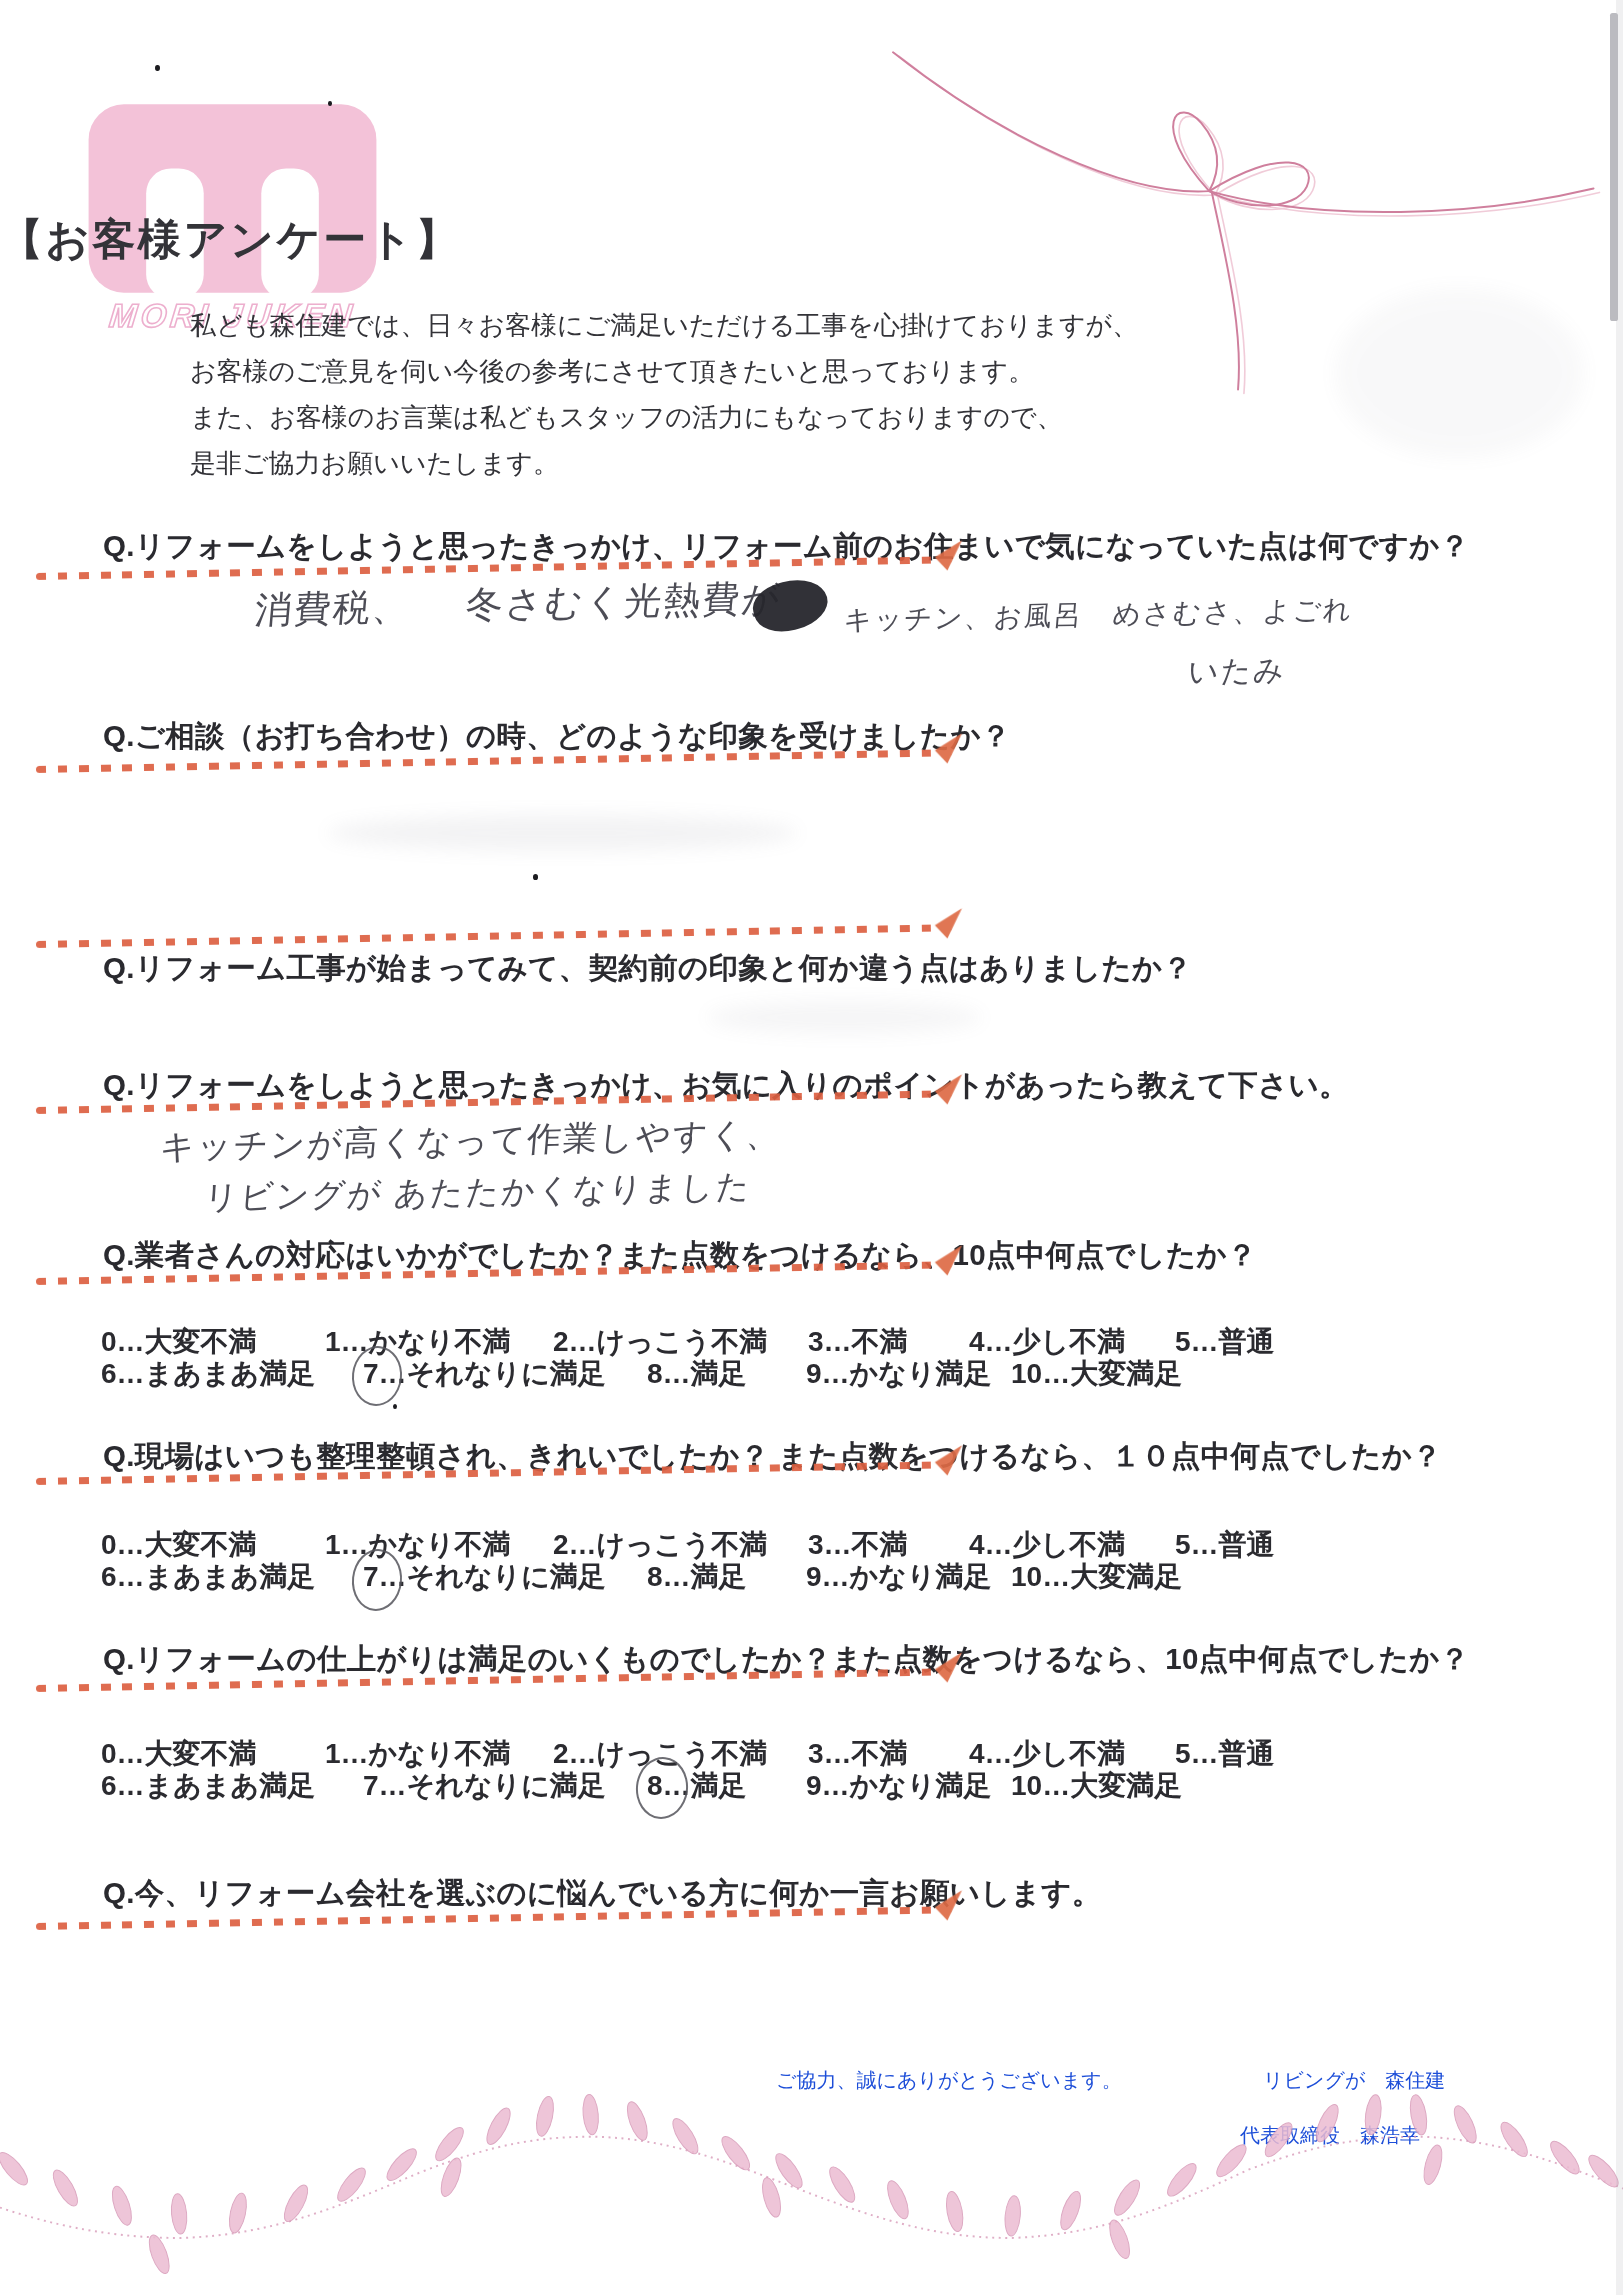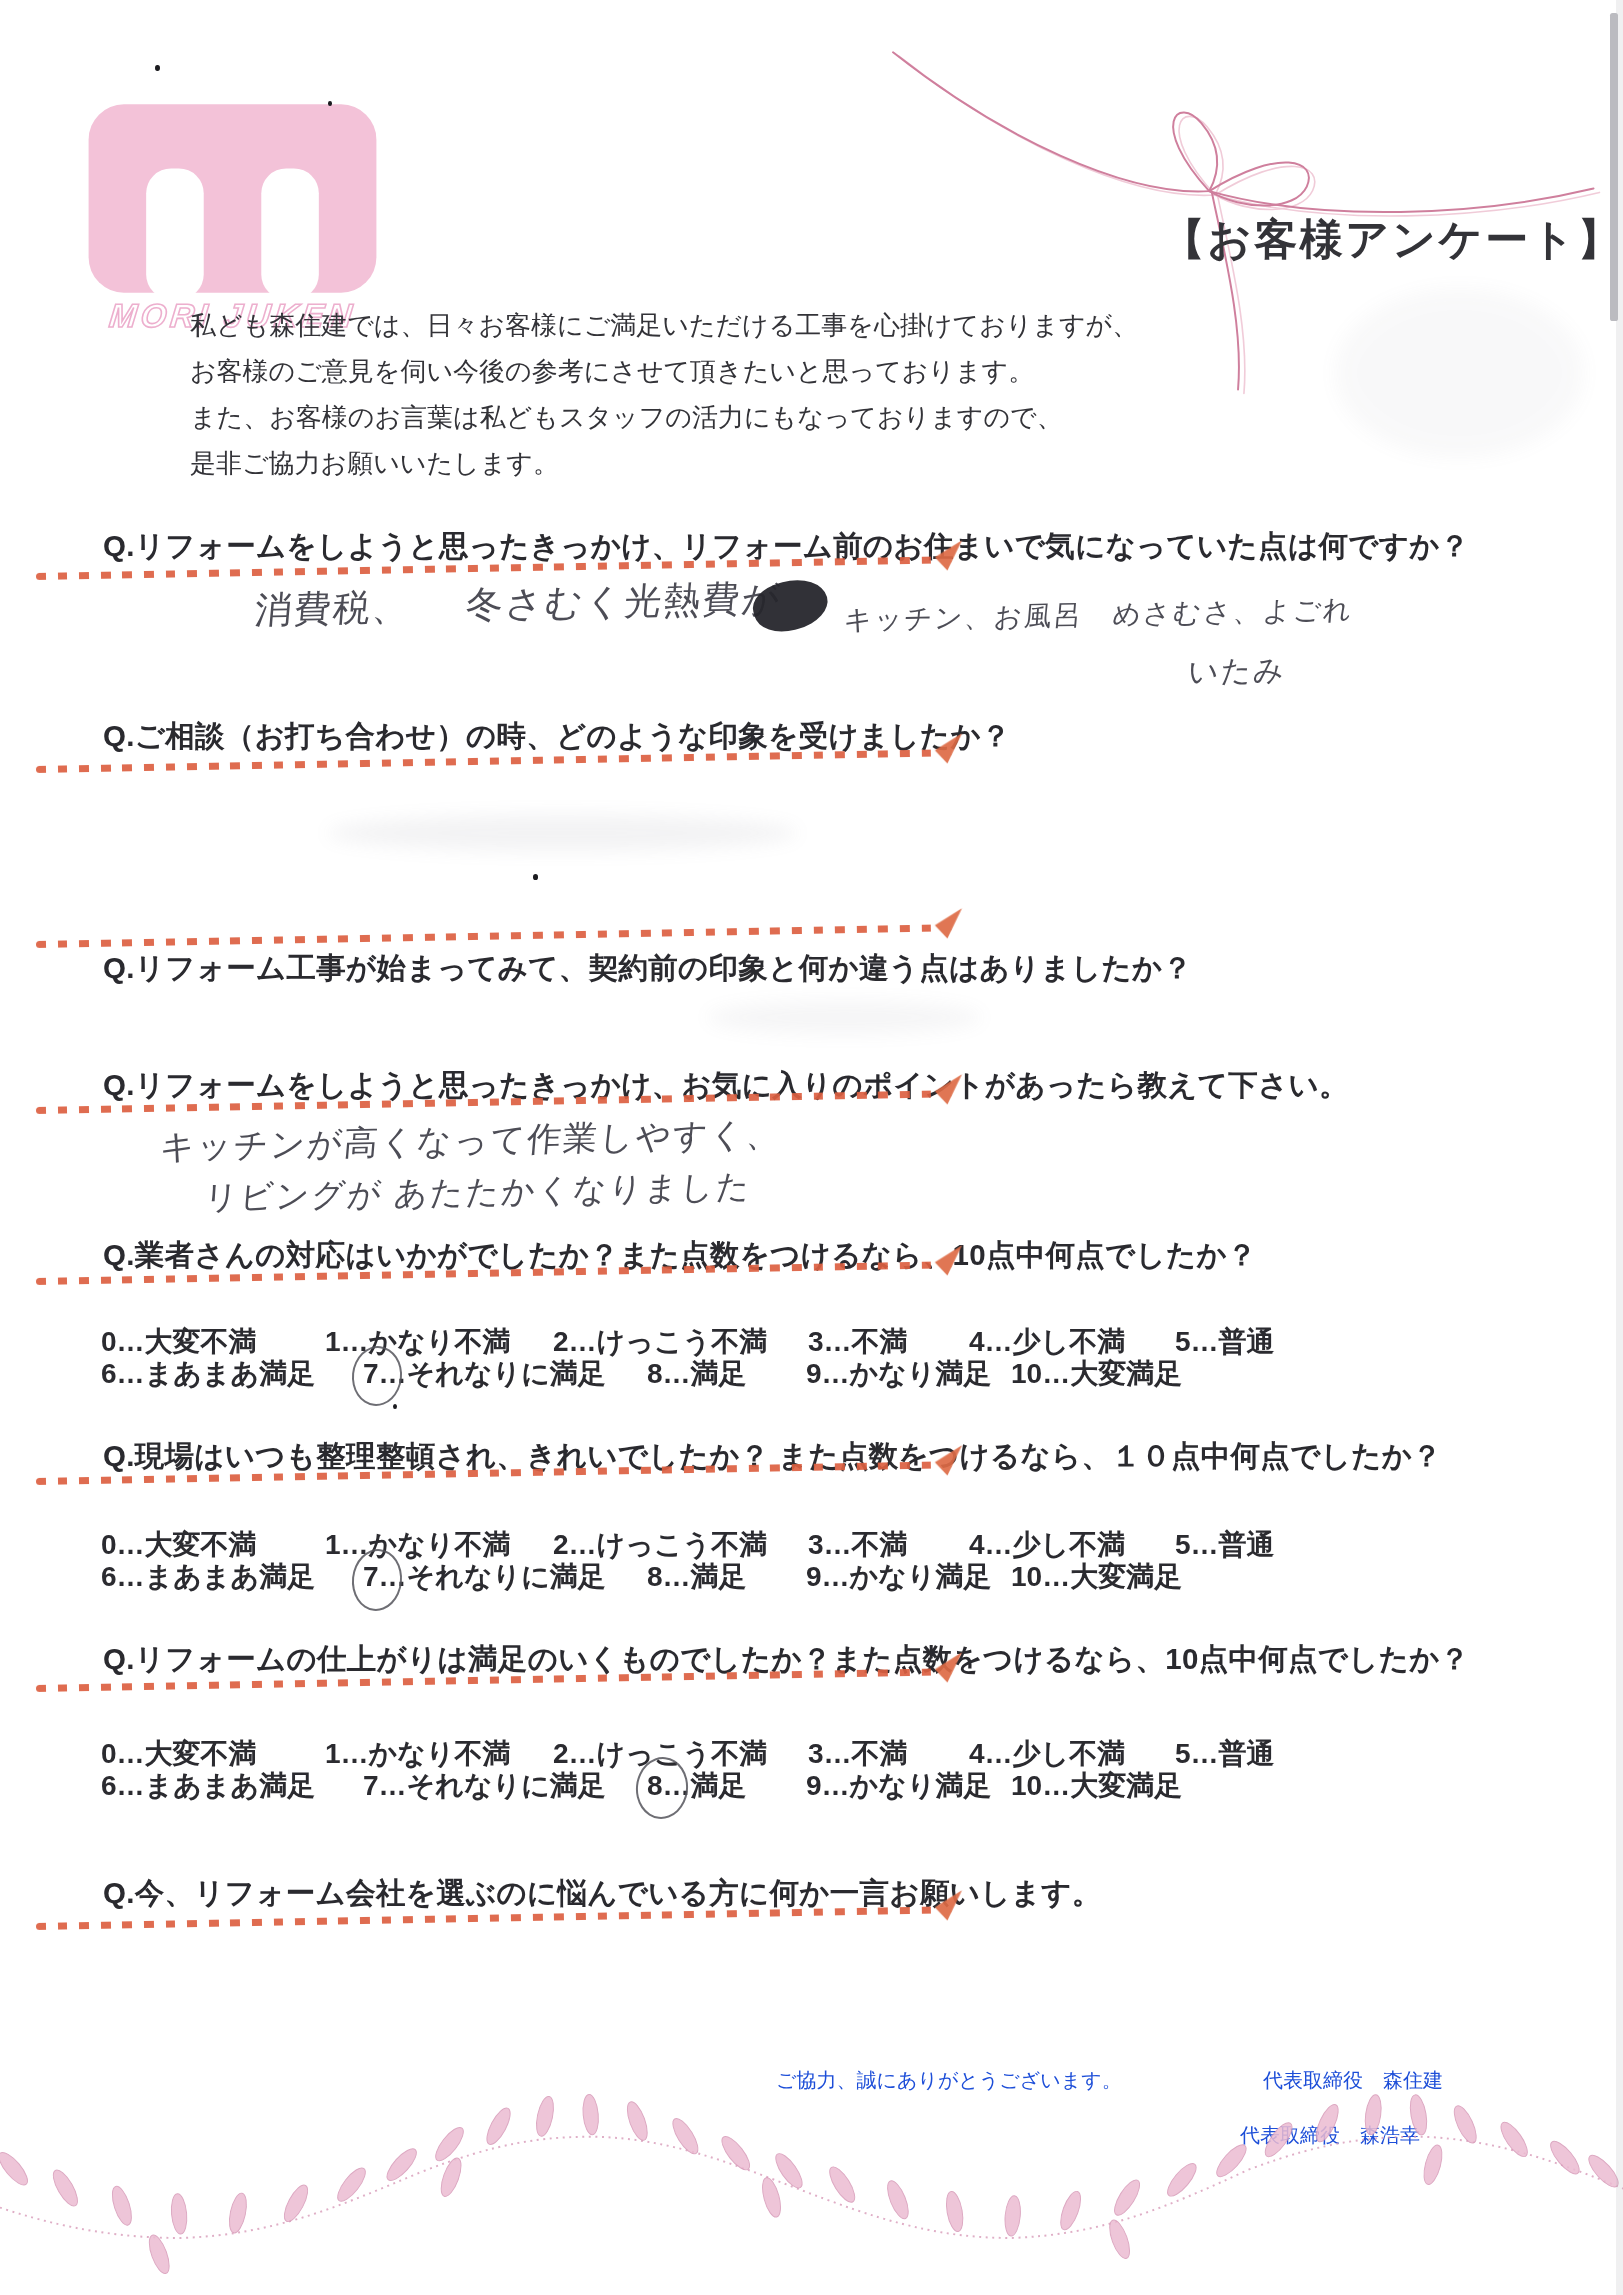--- a/index.html
+++ b/index.html
@@ -13,21 +13,21 @@
   .logo-text{
     position:absolute;left:0;top:194px;width:291px;text-align:center;white-space:nowrap;
     font-size:33px;font-weight:700;font-style:italic;letter-spacing:3.9px;
     transform:skewX(-6deg);color:#f0bcd6;
   }
   @supports (-webkit-text-stroke: 1px #000){
     .logo-text{color:transparent;-webkit-text-stroke:1.6px #edafce;}
   }
   
   .title{
-    position:absolute;left:0;top:211px;width:1623px;text-align:right;
+    position:absolute;left:0;top:211px;width:1623px;text-align:left;
     font-size:43px;font-weight:700;letter-spacing:2.6px;color:#333338;white-space:nowrap;
   }
   .intro{
     position:absolute;left:190px;top:302px;width:1178px;text-align:left;
     font-size:26px;line-height:46px;color:#333338;
   }
   .intro p{margin:0;white-space:nowrap;}
   
   .q{
     position:absolute;left:103px;font-size:29.5px;font-weight:700;color:#2a2a2f;
@@ -190,21 +190,21 @@
     <span class="si r1 p5">5…普通</span>
     <span class="si r2 u0">6…まあまあ満足</span>
     <span class="si r2 u1">7…それなりに満足</span>
     <span class="si r2 u2">8…満足</span>
     <span class="si r2 u3">9…かなり満足</span>
     <span class="si r2 u4">10…大変満足</span>
   </div>
   <div class="circle" style="left:636px;top:1757px;width:48px;height:58px"></div>
 
   <div class="foot" style="left:776px;top:2067px">ご協力、誠にありがとうございます。</div>
-  <div class="foot" style="left:1263px;top:2067px">代表取締役　森住建</div>
+  <div class="foot" style="left:1263px;top:2067px">リビングが　森住建</div>
   <div class="foot" style="left:1240px;top:2122px">代表取締役　森浩幸</div>
 
   <svg class="garland" width="1623" height="196" viewBox="0 -70 2480 300">
     <defs>
       <ellipse id="leaf" cx="0" cy="-34" rx="11.5" ry="31" fill="#ecbcd2" stroke="#d79ab8" stroke-width="1.5" opacity="0.85"></ellipse>
     </defs>
     <path d="M -40,95 C 80,140 180,155 275,155 C 420,150 520,105 640,55 C 760,8 830,0 905,0 C 1040,2 1150,55 1260,95 C 1380,140 1460,155 1545,155 C 1690,150 1790,105 1910,50 C 2030,5 2100,0 2175,0 C 2300,5 2400,45 2520,95" fill="none" stroke="#d79ab8" stroke-width="3" stroke-dasharray="3 7" opacity="0.8"></path>
     <use href="#leaf" transform="translate(40,75) rotate(-40)"></use>
     <use href="#leaf" transform="translate(115,108) rotate(-30)"></use>
     <use href="#leaf" transform="translate(195,138) rotate(-18)"></use>

